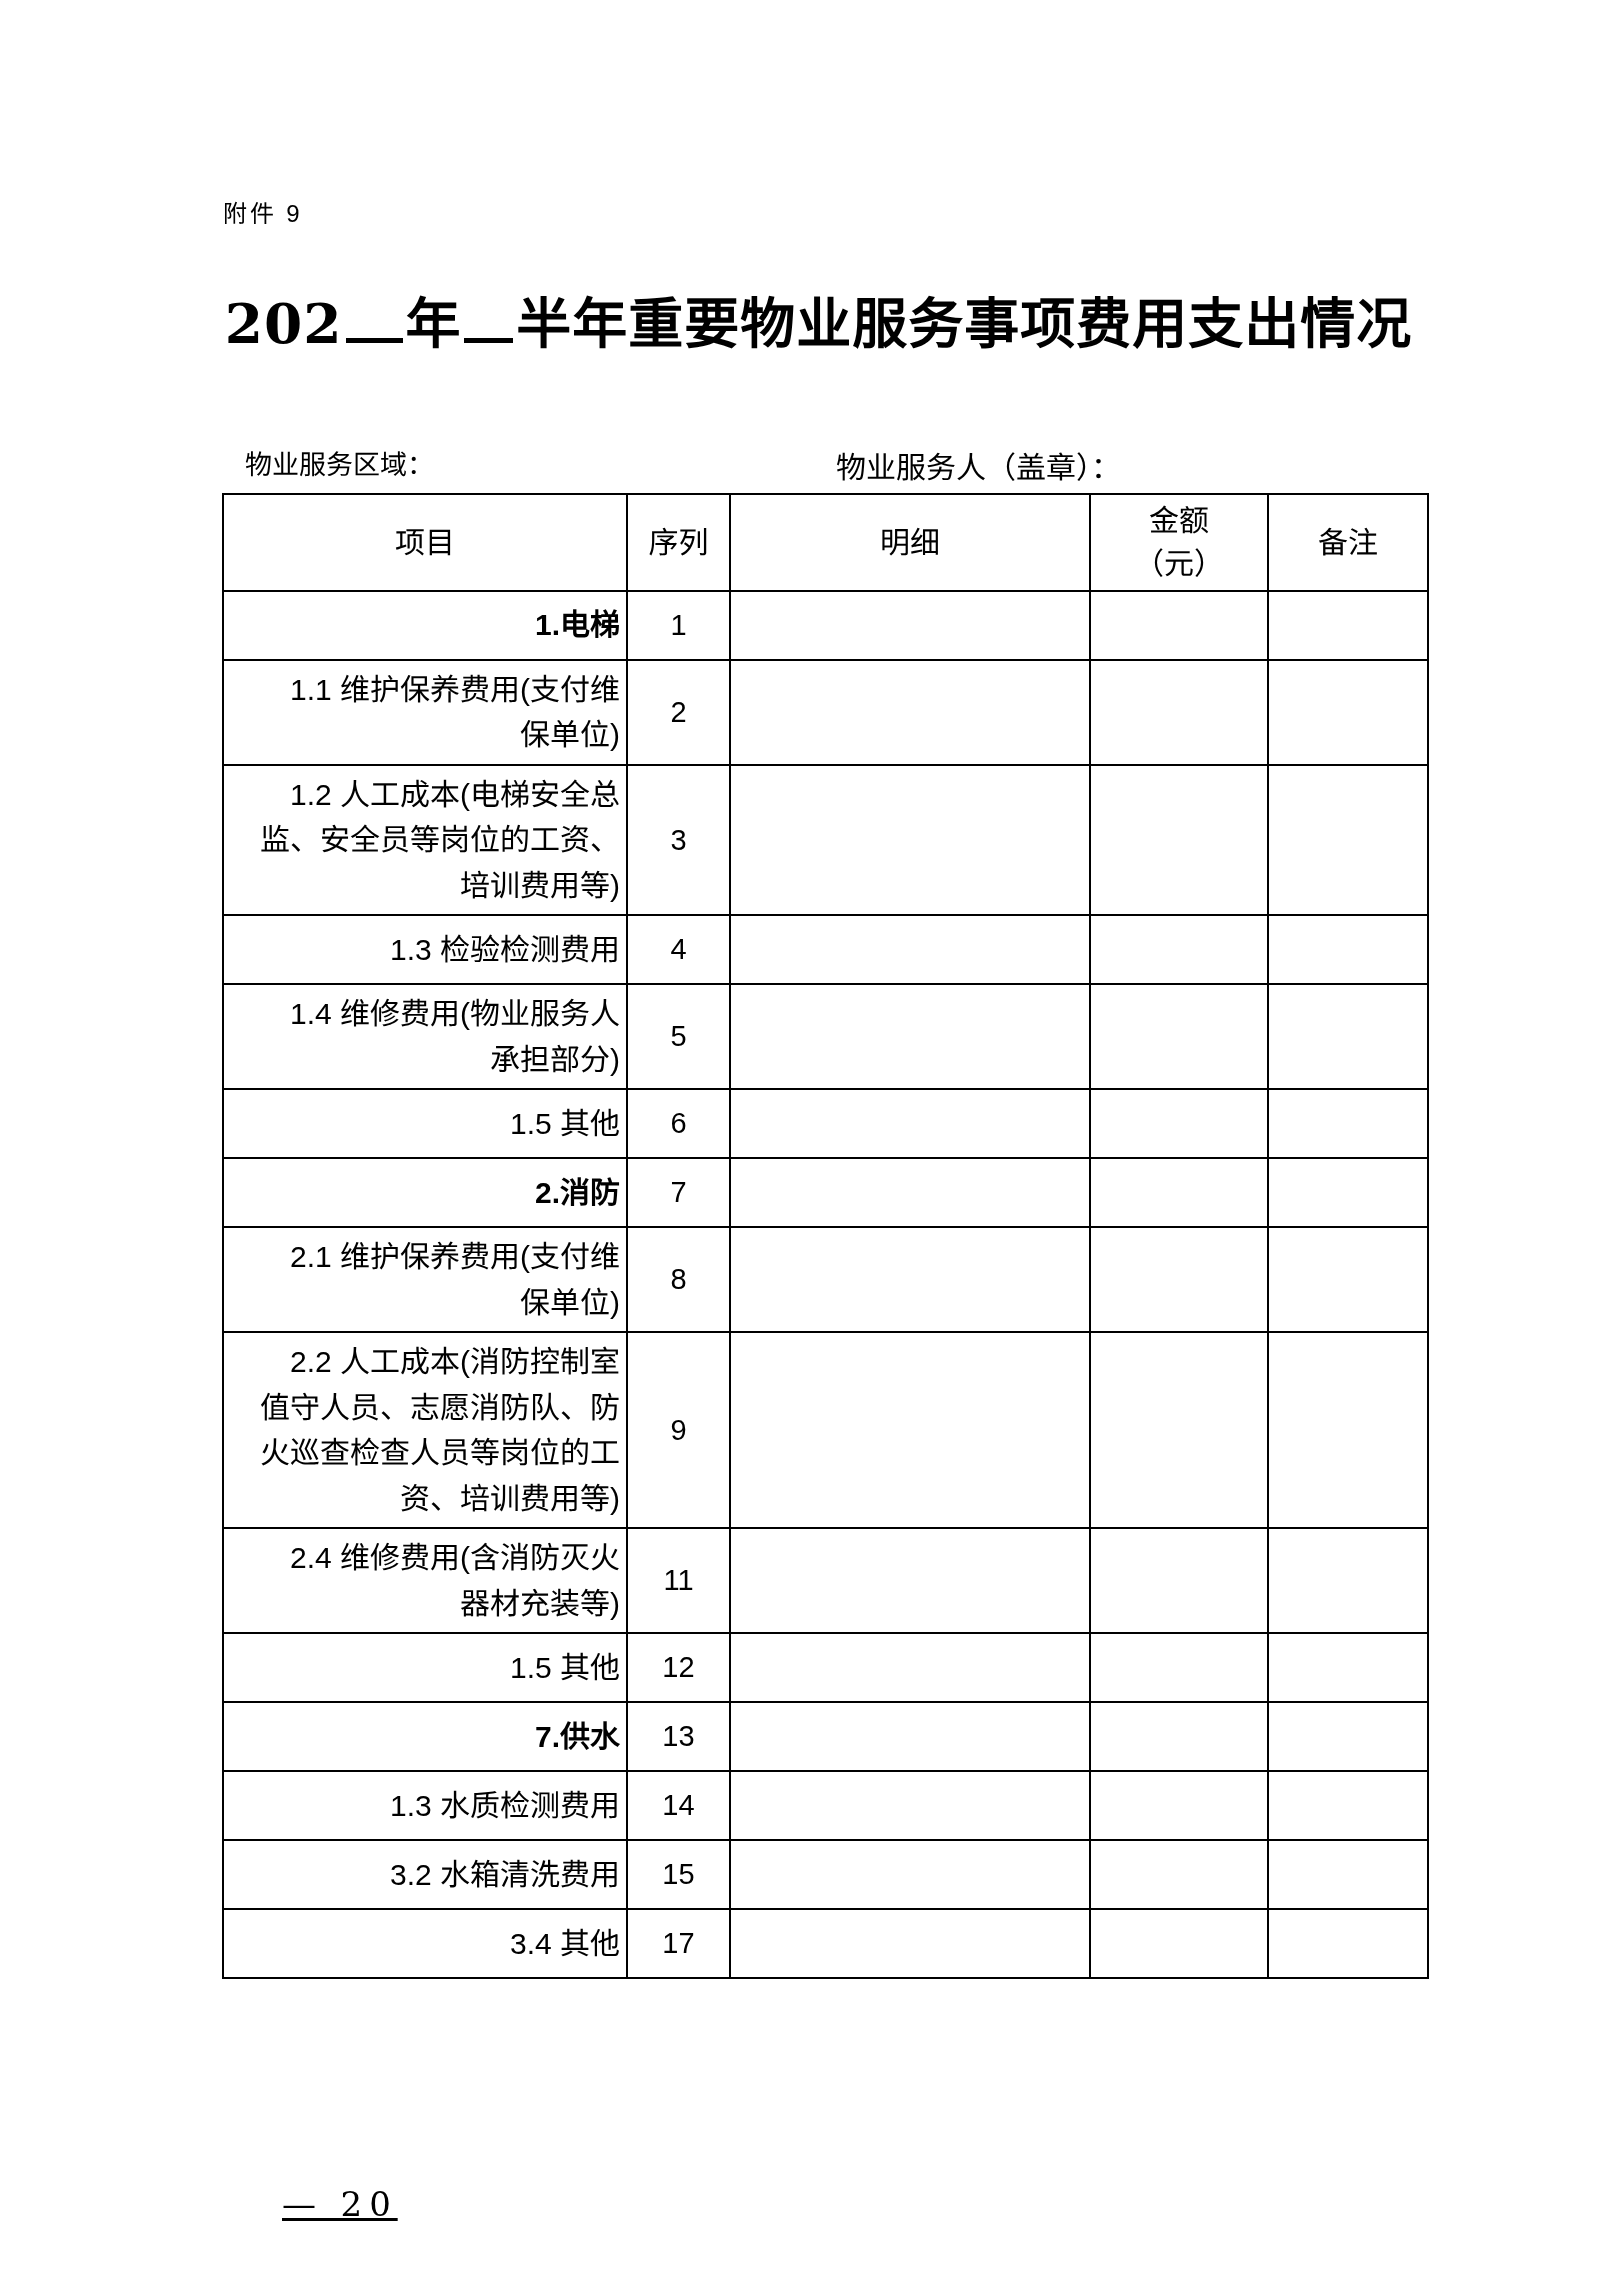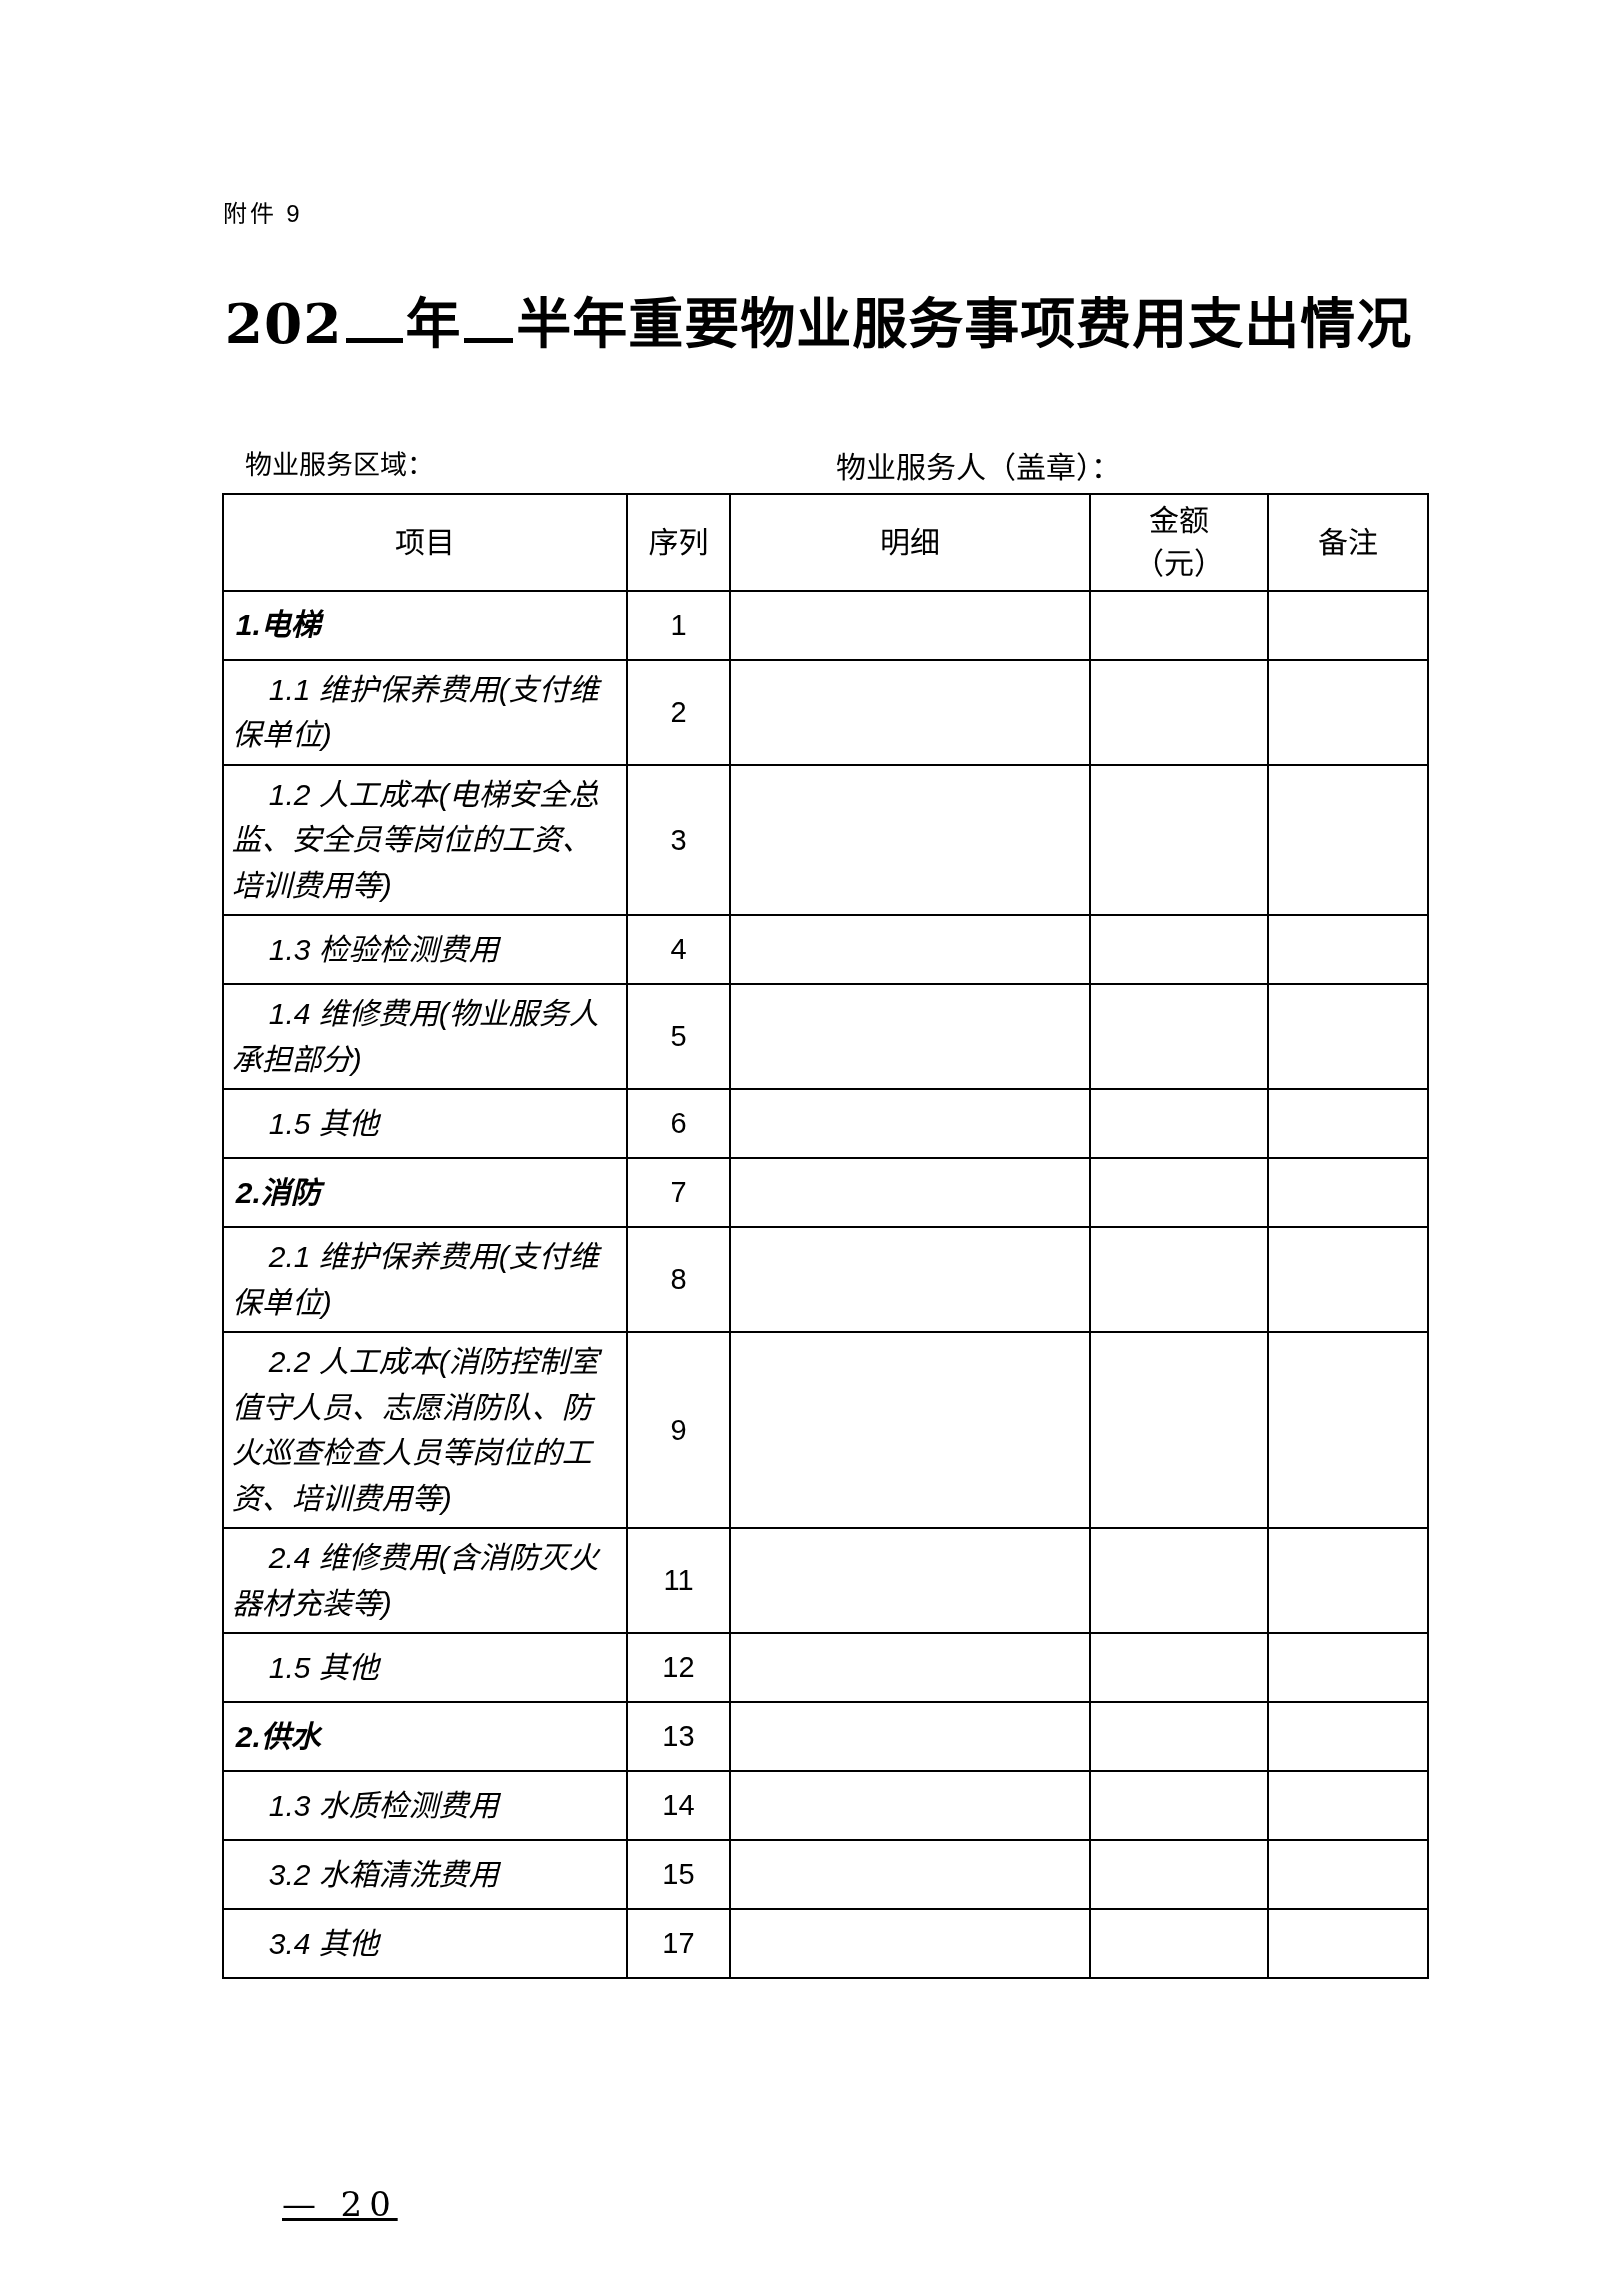--- a/index.html
+++ b/index.html
@@ -76,22 +76,21 @@
   }
   .expenses-table th {
     font-weight: 400;
     text-align: center;
     padding: 3.9px 3.9px;
     line-height: 1.45;
   }
   td.item {
     padding: 5.9px 5.9px 5.9px 7.8px;
     line-height: 1.52;
-    text-align: left;
-    font-style: italic;
+    text-align: right;
   }
   td.item.sub { text-indent: 37px; }
   td.item.section {
     font-weight: 700;
     padding-left: 11.8px;
     text-indent: 0;
   }
   td.seq {
     text-align: center;
     font-size: 29px;
@@ -209,21 +208,21 @@
     <td class="remark"></td>
   </tr>
   <tr style="height:69px">
     <td class="item sub">1.5 其他</td>
     <td class="seq">12</td>
     <td class="detail"></td>
     <td class="amount"></td>
     <td class="remark"></td>
   </tr>
   <tr style="height:69px">
-    <td class="item section">2.供水</td>
+    <td class="item section">7.供水</td>
     <td class="seq">13</td>
     <td class="detail"></td>
     <td class="amount"></td>
     <td class="remark"></td>
   </tr>
   <tr style="height:69px">
     <td class="item sub">1.3 水质检测费用</td>
     <td class="seq">14</td>
     <td class="detail"></td>
     <td class="amount"></td>

